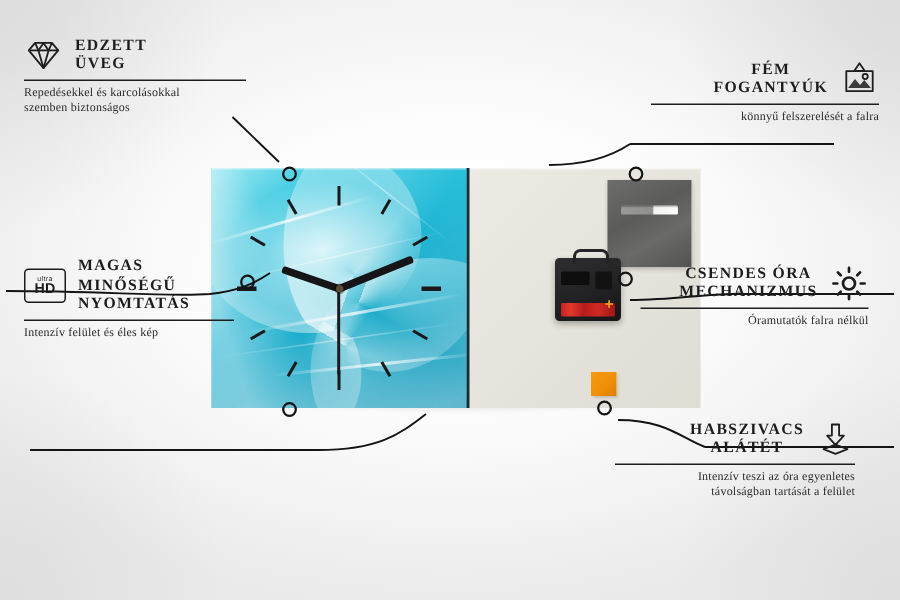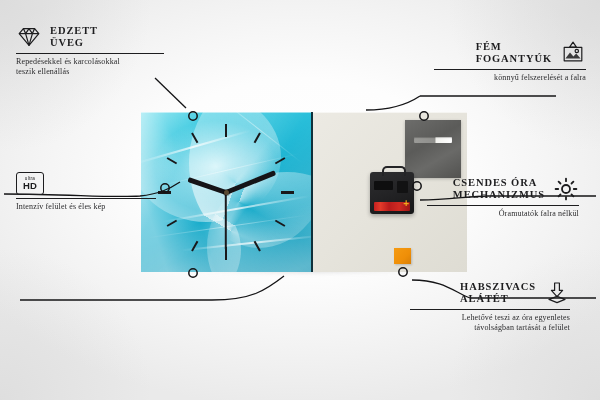--- a/index.html
+++ b/index.html
@@ -117,21 +117,21 @@
   .callout { position:absolute; }
   .co-head { display:flex; align-items:center; gap:8px; }
   .co-left  .co-head { justify-content:flex-start; }
   .co-right .co-head { justify-content:flex-end; }
   .co-title {
     font-family:"Liberation Serif", serif;
     font-size:10.5px; font-weight:bold; letter-spacing:.9px; color:#1d1d1f;
     line-height:12.5px; text-transform:uppercase;
   }
   .co-left .co-title { text-align:left; }
-  .co-right .co-title { text-align:left; }
+  .co-right .co-title { text-align:center; }
   .co-rule { height:1px; background:#1d1d1f; margin:3px 0 3px; }
   .co-desc {
     font-family:"Liberation Serif", serif;
     font-size:8px; color:#2b2b2d; line-height:10px; letter-spacing:.15px;
   }
   .co-left .co-desc { text-align:left; }
   .co-right .co-desc { text-align:right; }
   .co-icon { width:26px; height:26px; flex:0 0 26px; display:block; }
   .co-icon svg { display:block; }
 
@@ -241,29 +241,33 @@
           </g>
         </svg>
       </span>
       <div>
         <div class="co-title">EDZETT</div>
         <div class="co-title">ÜVEG</div>
       </div>
     </div>
     <div class="co-rule"></div>
     <div class="co-desc">Repedésekkel és karcolásokkal</div>
-    <div class="co-desc">teszik ellenállás</div>
+    <div class="co-desc">szemben biztonságos</div>
   </div>
 
   <div class="callout co-left" style="left:16px; top:172px; width:140px;">
     <div class="co-head">
       <span class="hd-badge">
         <span class="hd-ultra">ultra</span>
         <span class="hd-hd">HD</span>
       </span>
+      <div>
+        <div class="co-title">MAGAS MINŐSÉGŰ</div>
+        <div class="co-title">NYOMTATÁS</div>
+      </div>
     </div>
     <div class="co-rule"></div>
     <div class="co-desc">Intenzív felület és éles kép</div>
   </div>
 
 
   <div class="callout co-right" style="right:14px; top:40px; width:152px;">
     <div class="co-head">
       <div>
         <div class="co-title">FÉM</div>
@@ -313,16 +317,16 @@
       <span class="co-icon">
         <svg viewBox="0 0 26 26" width="26" height="26">
           <g fill="none" stroke="#1d1d1f" stroke-width="1.2" stroke-linejoin="round">
             <path d="M10.6,3 h4.8 v7.4 h3.2 L13,16.6 L7.4,10.4 h3.2 Z"></path>
             <path d="M5,19.4 L13,16.4 L21,19.4 L13,22.6 Z"></path>
           </g>
         </svg>
       </span>
     </div>
     <div class="co-rule"></div>
-    <div class="co-desc">Lehetővé teszi az óra egyenletes</div>
+    <div class="co-desc">Intenzív teszi az óra egyenletes</div>
     <div class="co-desc">távolságban tartását a felület</div>
   </div>
 </div>
 
 </body></html>

